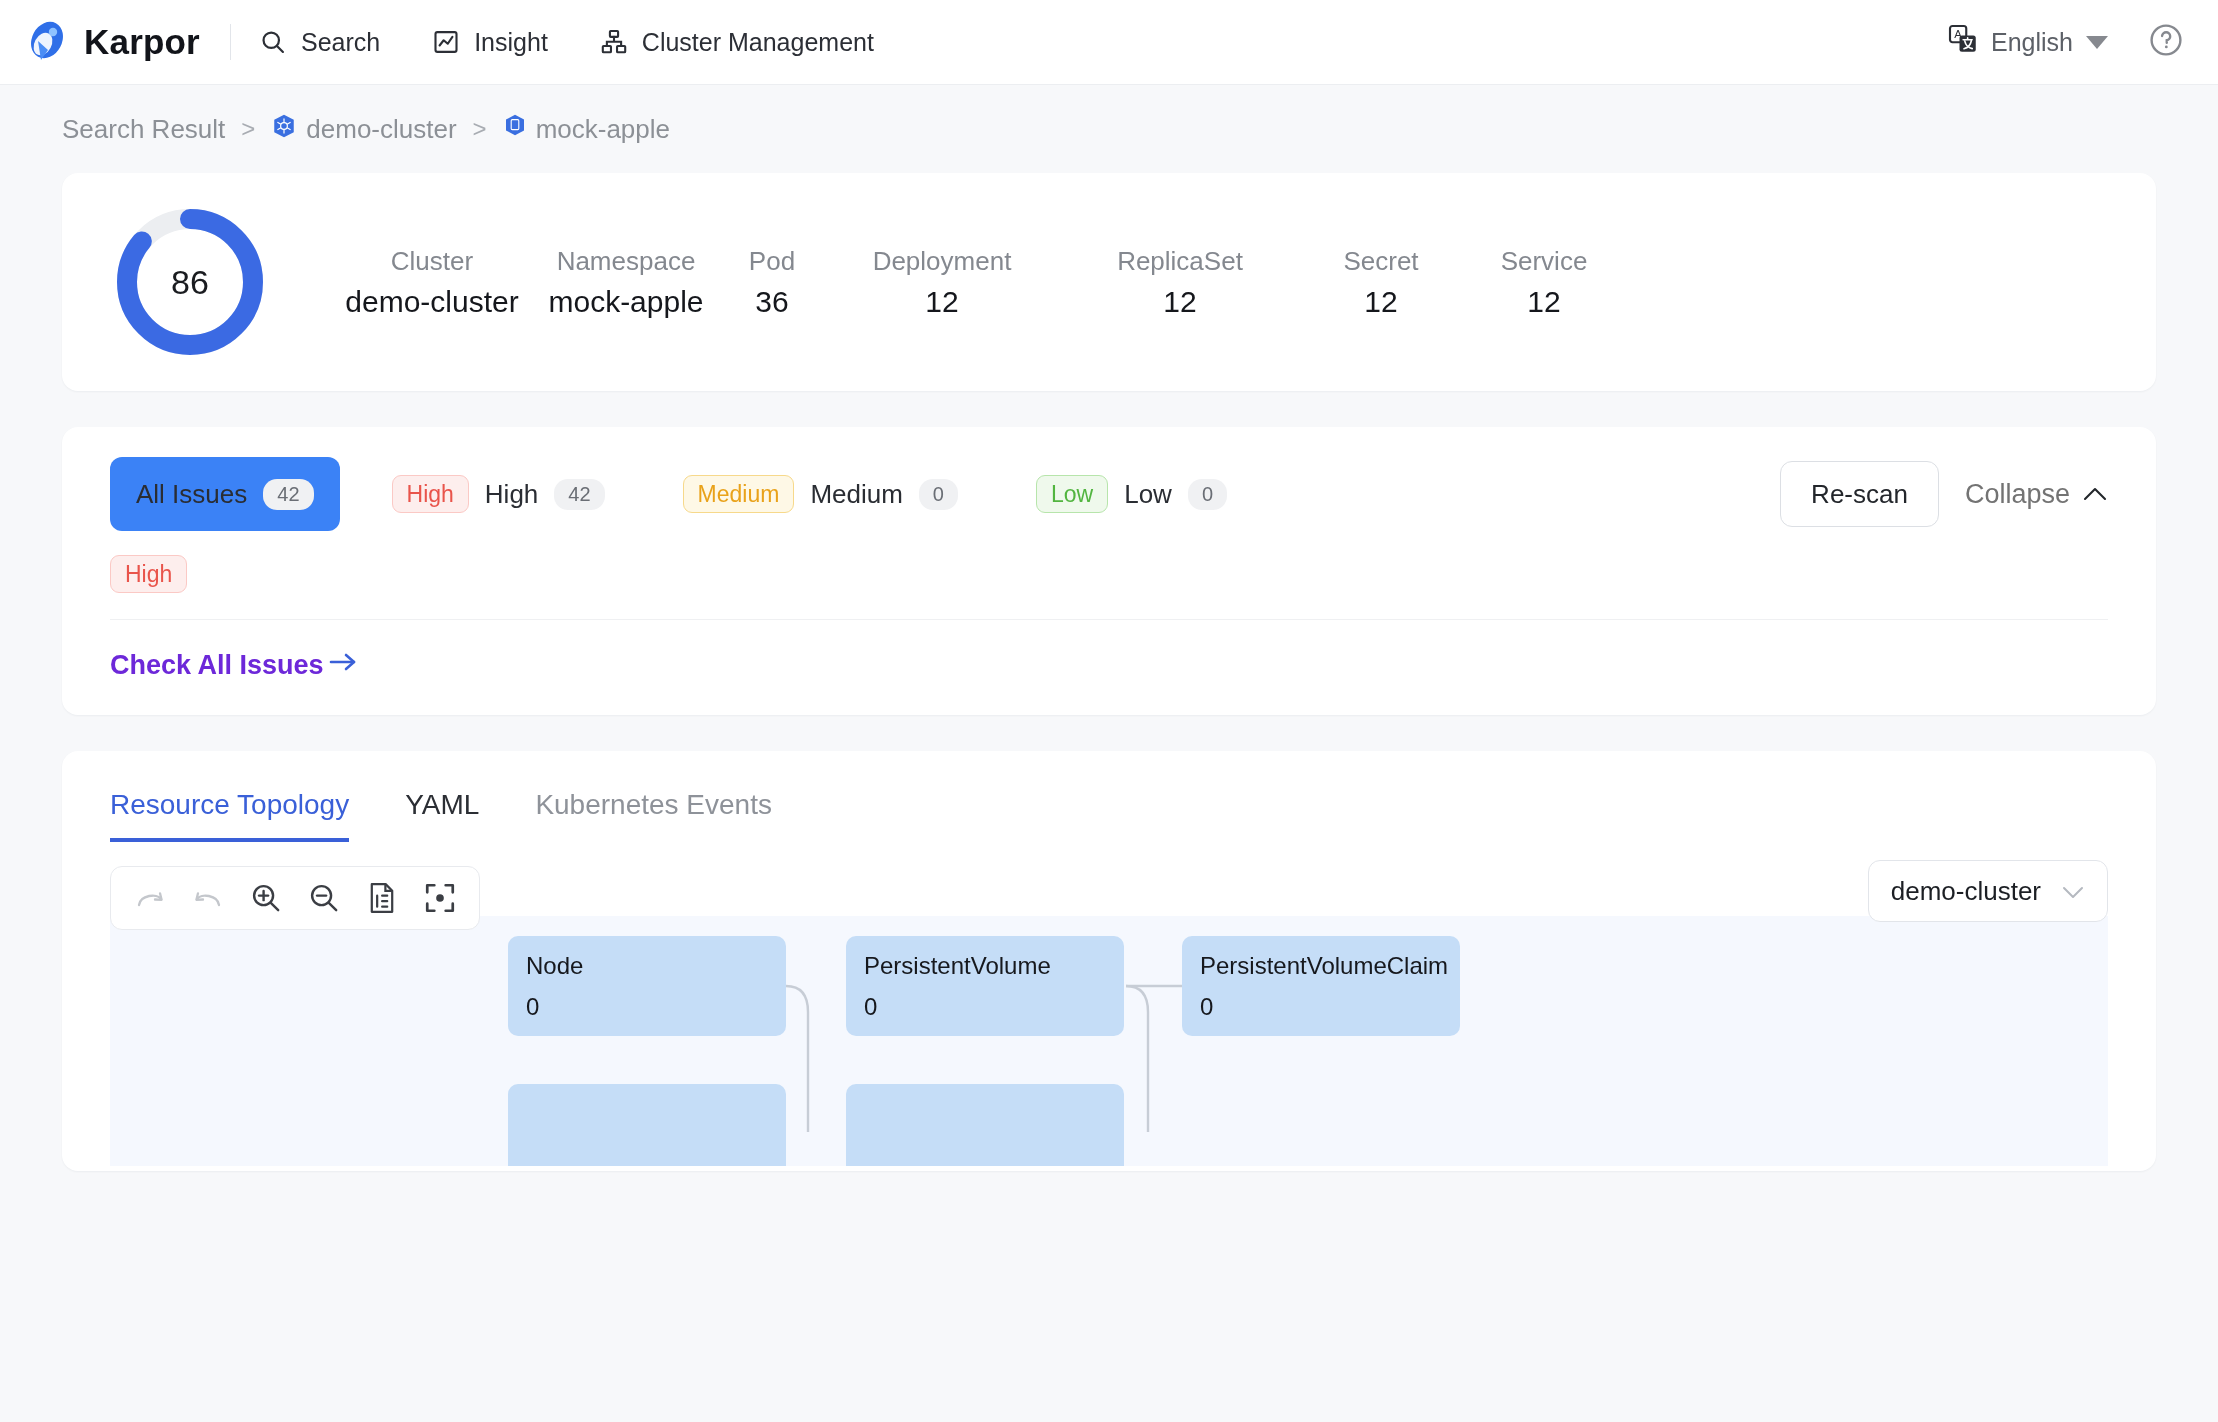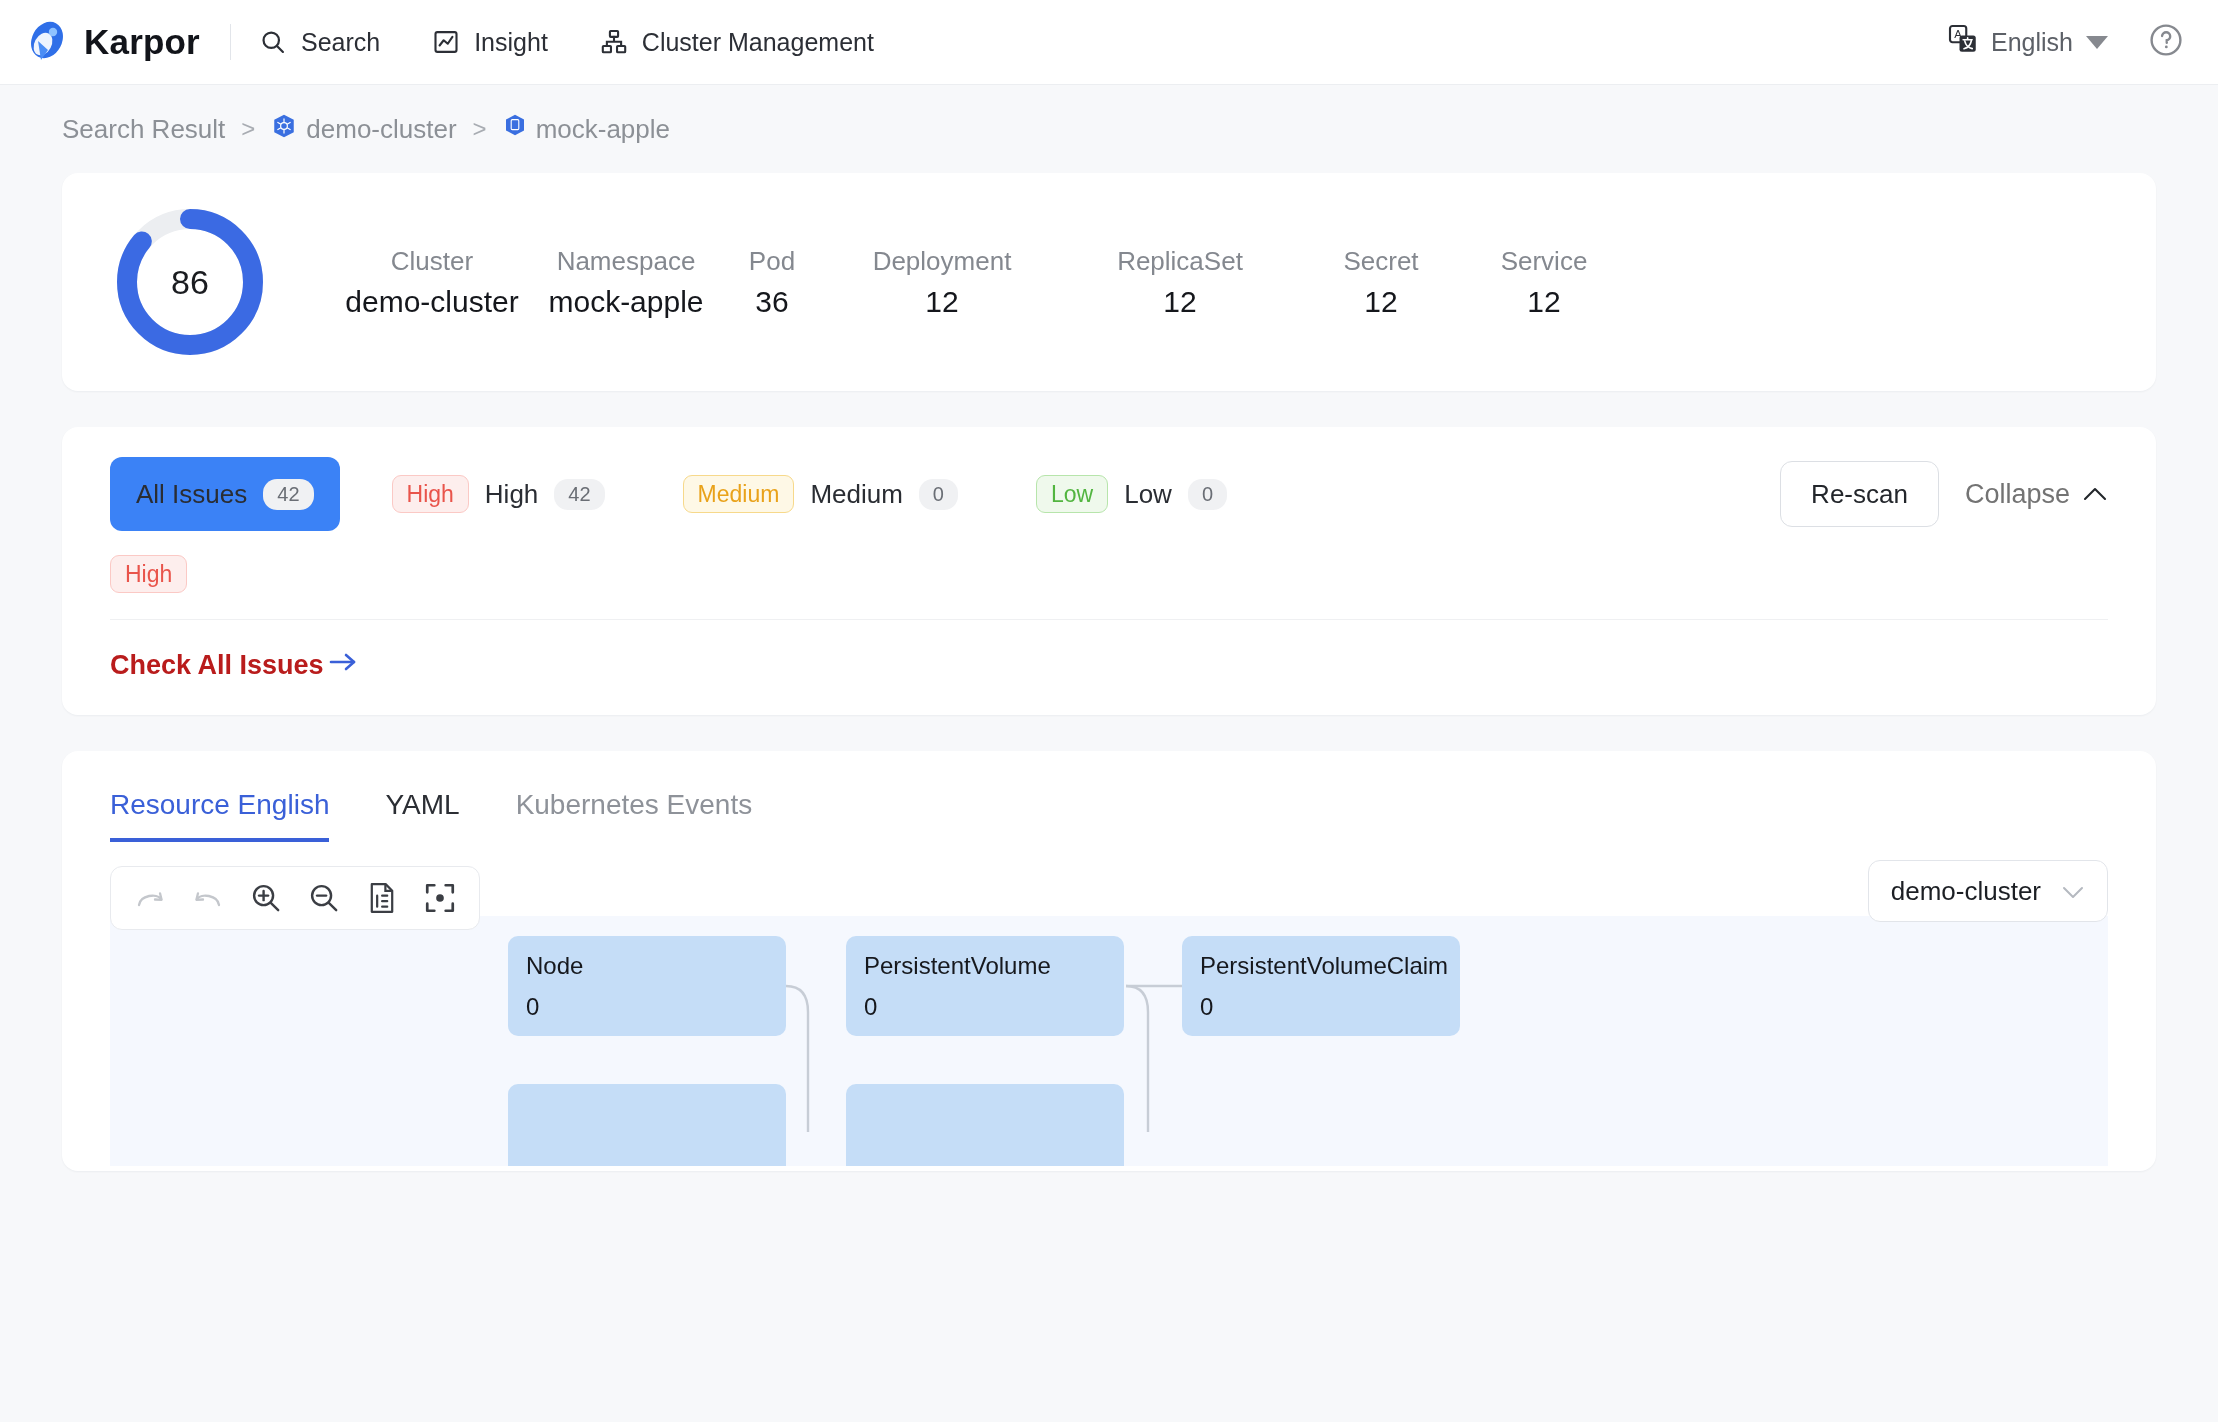--- a/index.html
+++ b/index.html
@@ -129,21 +129,21 @@
   .issue-sep { color: #c9ccd1; margin: 0 2px; }
   .issue-src { color: #22252b; }
   .arrow-r { display:inline-block; vertical-align: -2px; }
   .issue-desc {
     margin-top: 12px; margin-left: 58px;
     font-size: 23px; color: #2b2e34;
   }
   .issue-desc .lbl { color: #9b9ea4; }
   .check-all {
     display: inline-flex; align-items: center; gap: 4px;
-    margin-top: 30px; font-size: 27px; color: #b91c1c;
+    margin-top: 30px; font-size: 27px; color: #6d28d9;
     font-weight: bold; cursor: pointer;
   }
 
   
   .topo-card { padding: 0; overflow: hidden; height: 420px; }
   .tabs { display: flex; align-items: flex-end; gap: 56px; padding: 38px 48px 0 48px; }
   .tab {
     font-size: 28px; color: #8e9299; padding-bottom: 17px; cursor: pointer;
     border-bottom: 4px solid transparent;
   }
@@ -378,21 +378,21 @@
           <line x1="3" y1="12" x2="26" y2="12" stroke-linecap="round"></line>
           <polyline points="18,5 26,12 18,19" stroke-linecap="round" stroke-linejoin="round"></polyline>
         </svg>
       </span>
     </div>
   </div>
 
   <div class="card topo-card">
     <div class="tabs">
       <div class="tab active">
-        <span>Resource English</span>
+        <span>Resource Topology</span>
       </div>
       <div class="tab dark">
         <span>YAML</span>
       </div>
       <div class="tab">
         <span>Kubernetes Events</span>
       </div>
     </div>
 
     <div class="topo-area">

